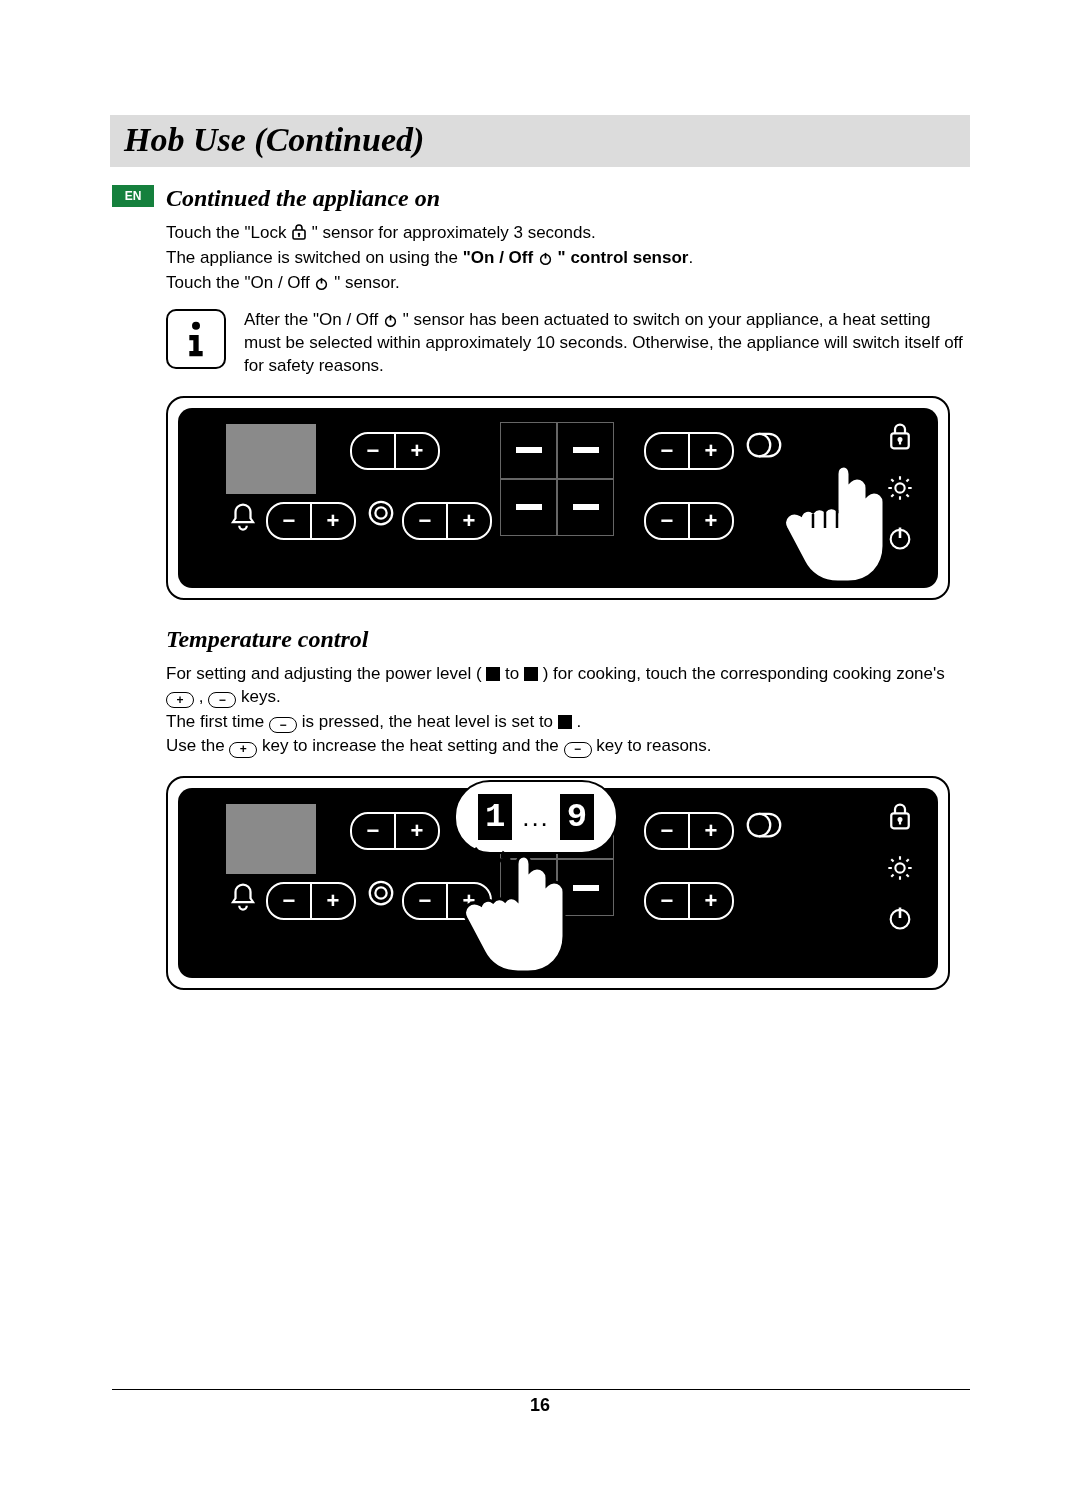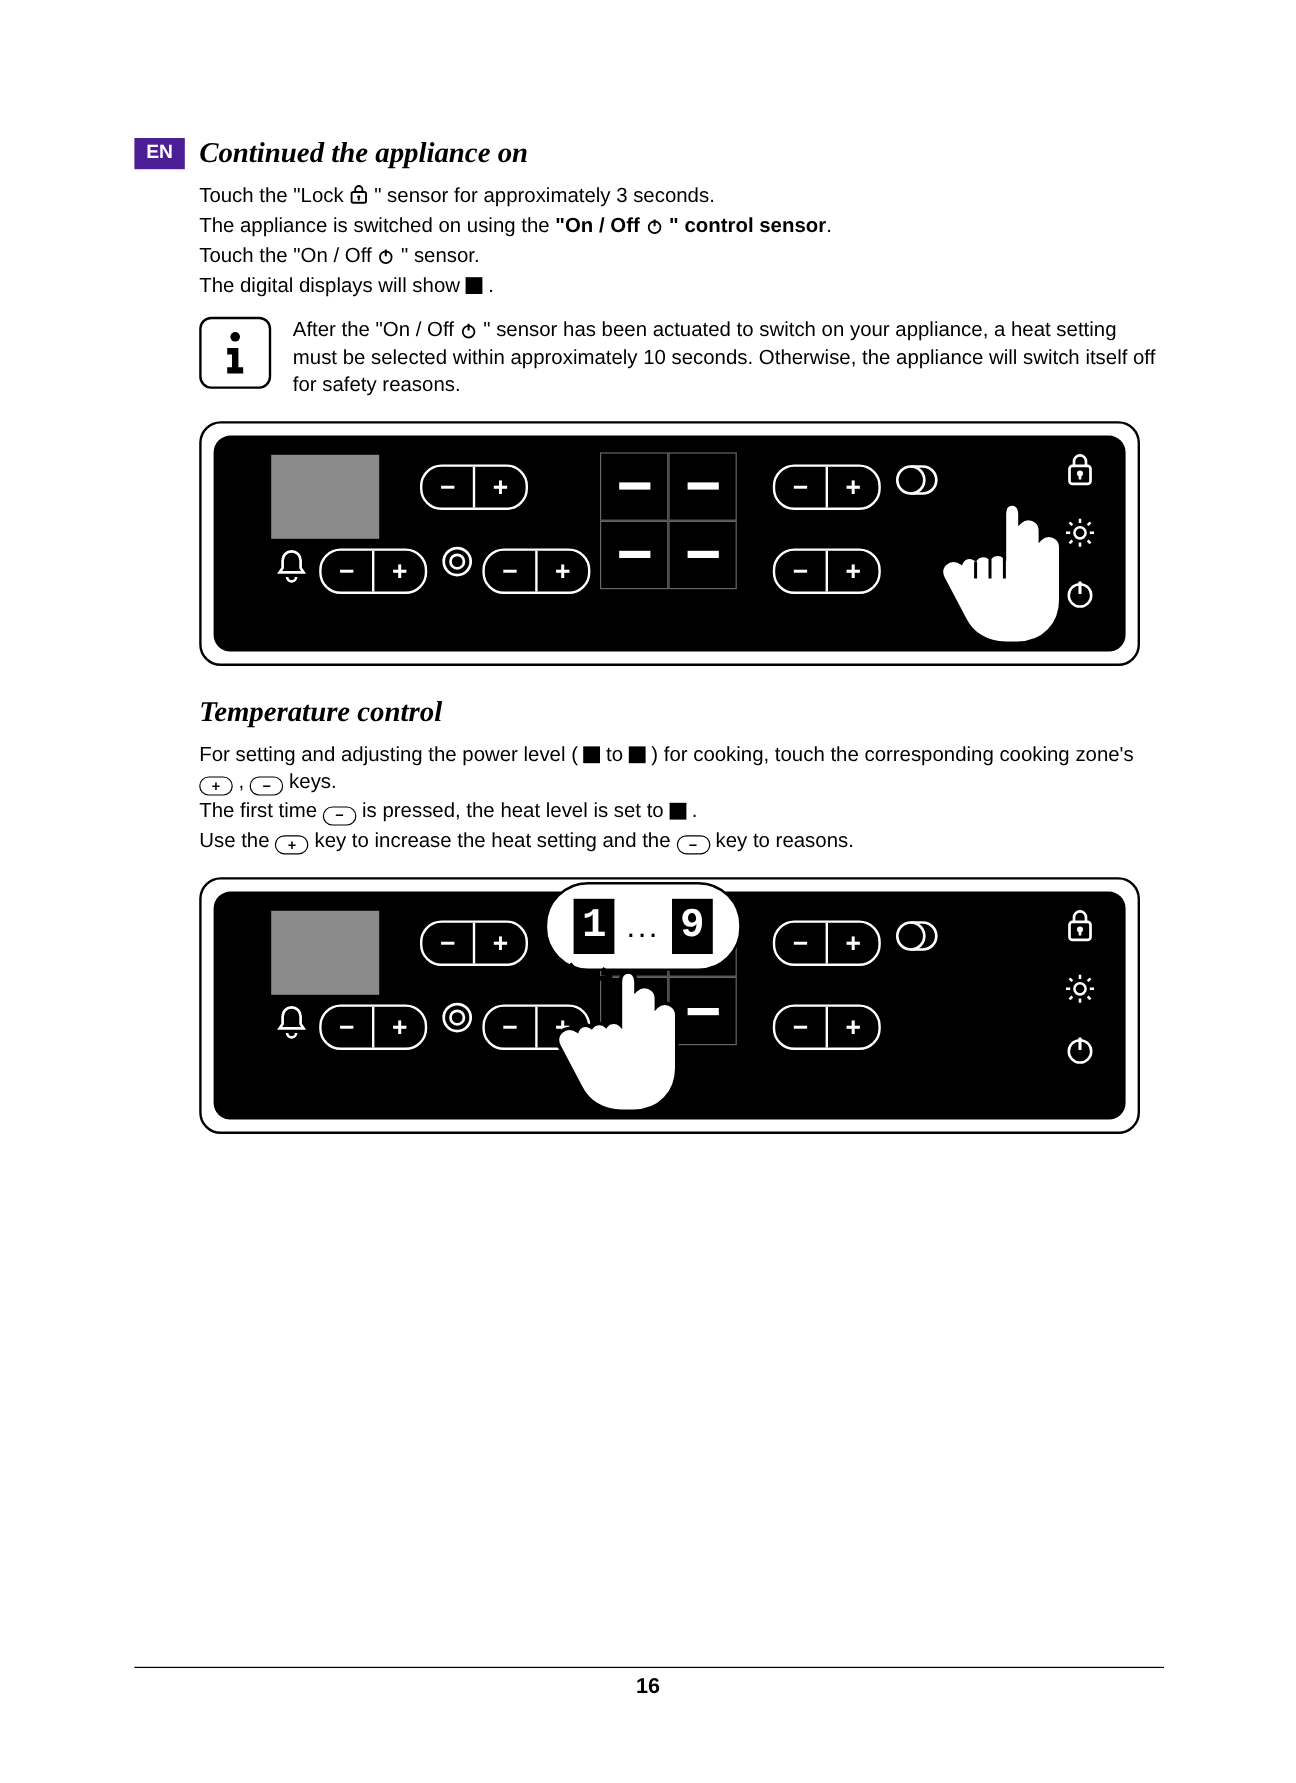--- a/index.html
+++ b/index.html
@@ -24,24 +24,24 @@
   .title-bar h1 {
     margin: 0;
     font-family: "Times New Roman", Times, serif;
     font-style: italic;
     font-weight: bold;
     font-size: 34px;
   }
   .lang-badge {
     width: 42px;
     text-align: center;
-    background: #4c1d95;
+    background: #15803d;
     color: #fff;
     font-weight: bold;
-    font-size: 16px;
+    font-size: 12px;
     padding: 4px 0;
     position: absolute;
     left: 112px;
   }
   .section {
     margin-left: 56px;
     margin-bottom: 18px;
   }
   .section h2 {
     margin: 0 0 10px 0;
@@ -202,20 +202,23 @@
     display:inline-flex; align-items:center; justify-content:center;
     border:1.5px solid #000; border-radius:8px; width:26px; height:14px;
     font-size:12px; vertical-align:-2px; font-weight:bold;
   }
 </style>
 </head>
 <body>
 
 <div class="page">
 
+  <div class="title-bar">
+    <h1>Hob Use (Continued)</h1>
+  </div>
 
   <div class="lang-badge">EN</div>
 
   <div class="section">
     <h2>Continued the appliance on</h2>
     <div class="body-text">
       <p>
         <span>Touch the "Lock </span>
         <span class="inline-icon">
           <svg width="16" height="18" viewBox="0 0 16 18">
@@ -240,25 +243,20 @@
       </p>
       <p>
         <span>Touch the "On / Off </span>
         <span class="inline-icon">
           <svg width="15" height="15" viewBox="0 0 16 16">
               <circle cx="8" cy="9" r="5.2" fill="none" stroke="#000" stroke-width="1.6"></circle>
               <line x1="8" y1="2" x2="8" y2="8" stroke="#000" stroke-width="1.8"></line>
             </svg>
         </span>
         <span>" sensor.</span>
-      </p>
-      <p>
-        <span>The digital displays will show </span>
-        <span class="blk"></span>
-        <span> .</span>
       </p>
     </div>
 
     <div class="info-row">
       <div class="info-icon-box">
         <svg viewBox="0 0 24 30">
             <circle cx="12" cy="5" r="3" fill="#000"></circle>
             <path d="M7 12 H14 V24 H17 V28 H7 V24 H10 V16 H7 Z" fill="#000"></path>
           </svg>
       </div>

